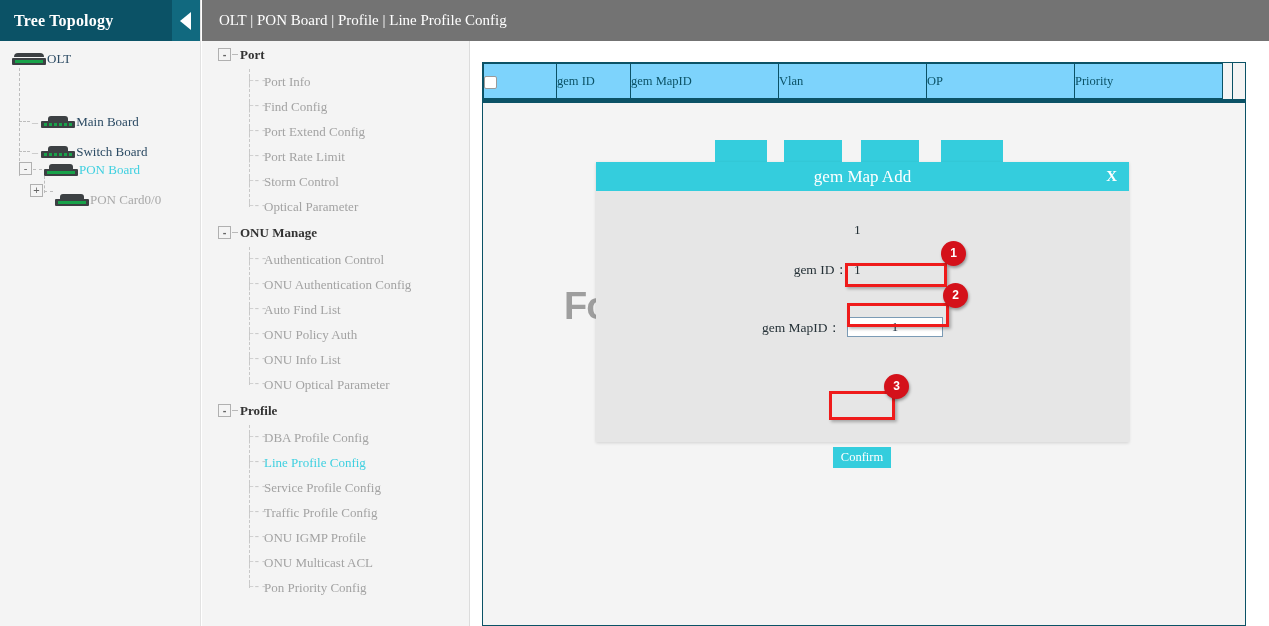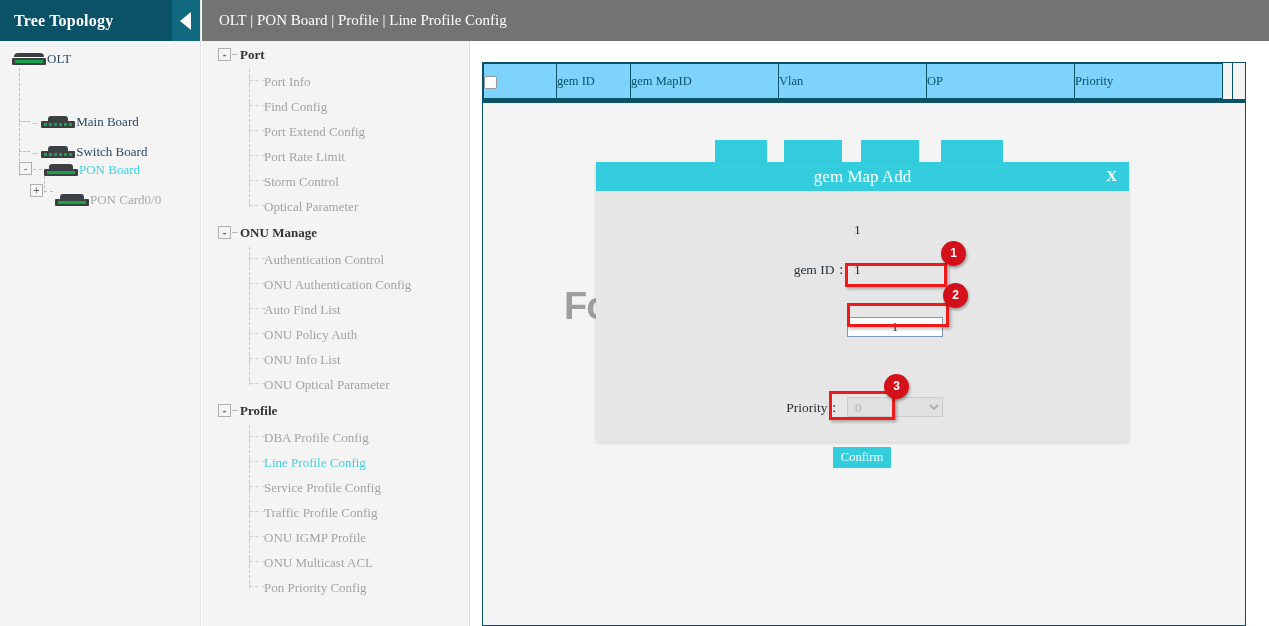--- a/index.html
+++ b/index.html
@@ -463,30 +463,25 @@
       <div class="frow" style="top:28px;">
         <span class="fvalue">1</span>
       </div>
 
       <div class="frow" style="top:68px;">
         <span class="flabel">gem ID：</span>
         <span class="fvalue">1</span>
       </div>
 
       <div class="frow" style="top:126px;">
+        <span class="flabel" style="width:245px;">gem MapID：</span>
         <input class="ftext" type="text" value="1" style="">
       </div>
 
 
-      <div class="frow" style="top:206px;">
-        <span class="flabel" style="width:245px;">Priority：</span>
-        <select class="fselect" disabled="">
-          <option>0</option>
-        </select>
-      </div>
 
       <button id="confirm-btn">Confirm</button>
     </div>
   </div>
 
   <div class="hl" style="left:845px; top:263px; width:102px; height:24px;"></div>
   <div class="badge" style="left:941px; top:241px;">1</div>
 
   <div class="hl" style="left:847px; top:303px; width:102px; height:24px;"></div>
   <div class="badge" style="left:943px; top:283px;">2</div>

